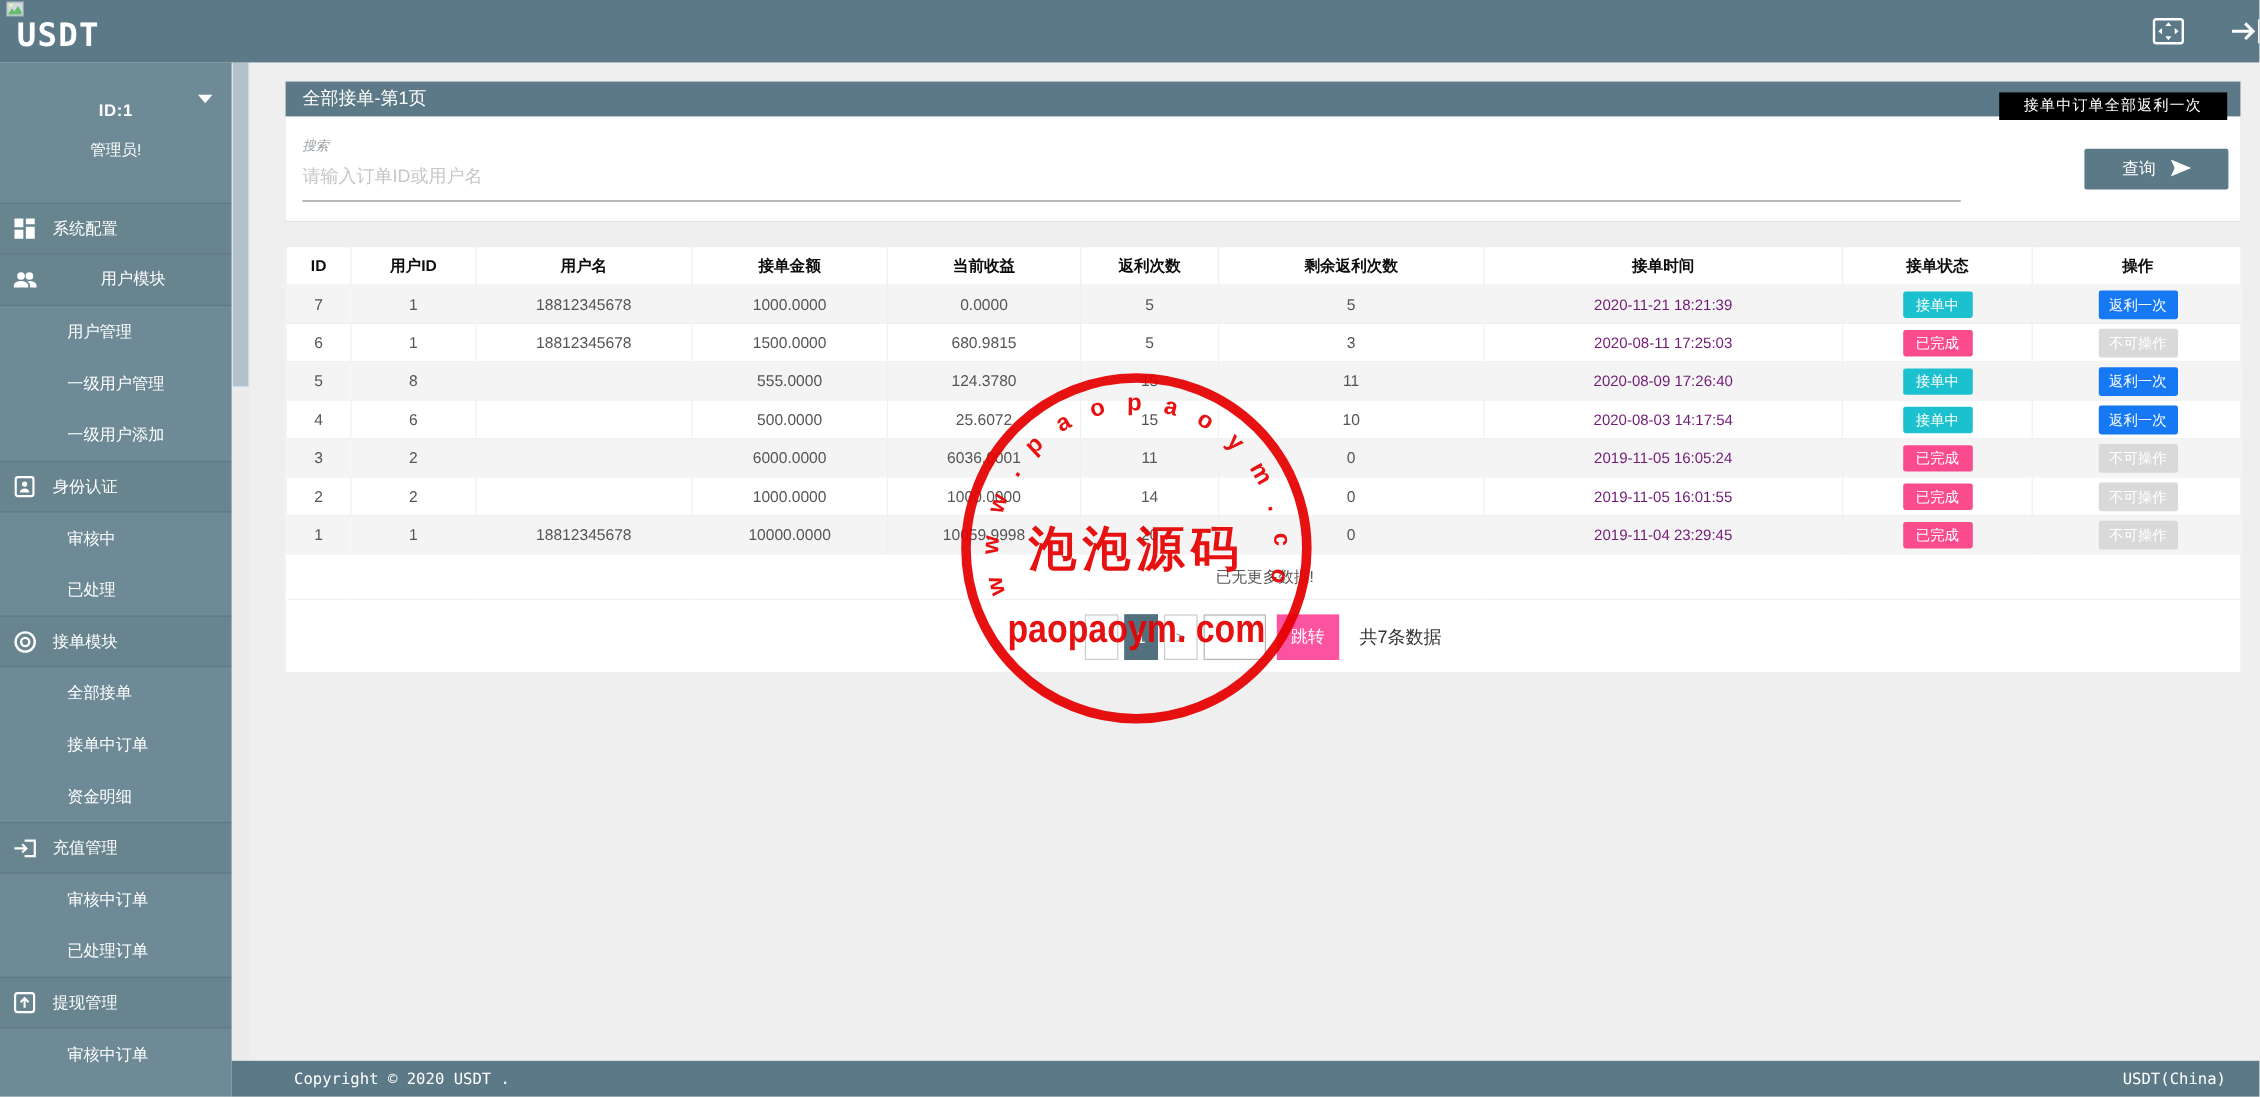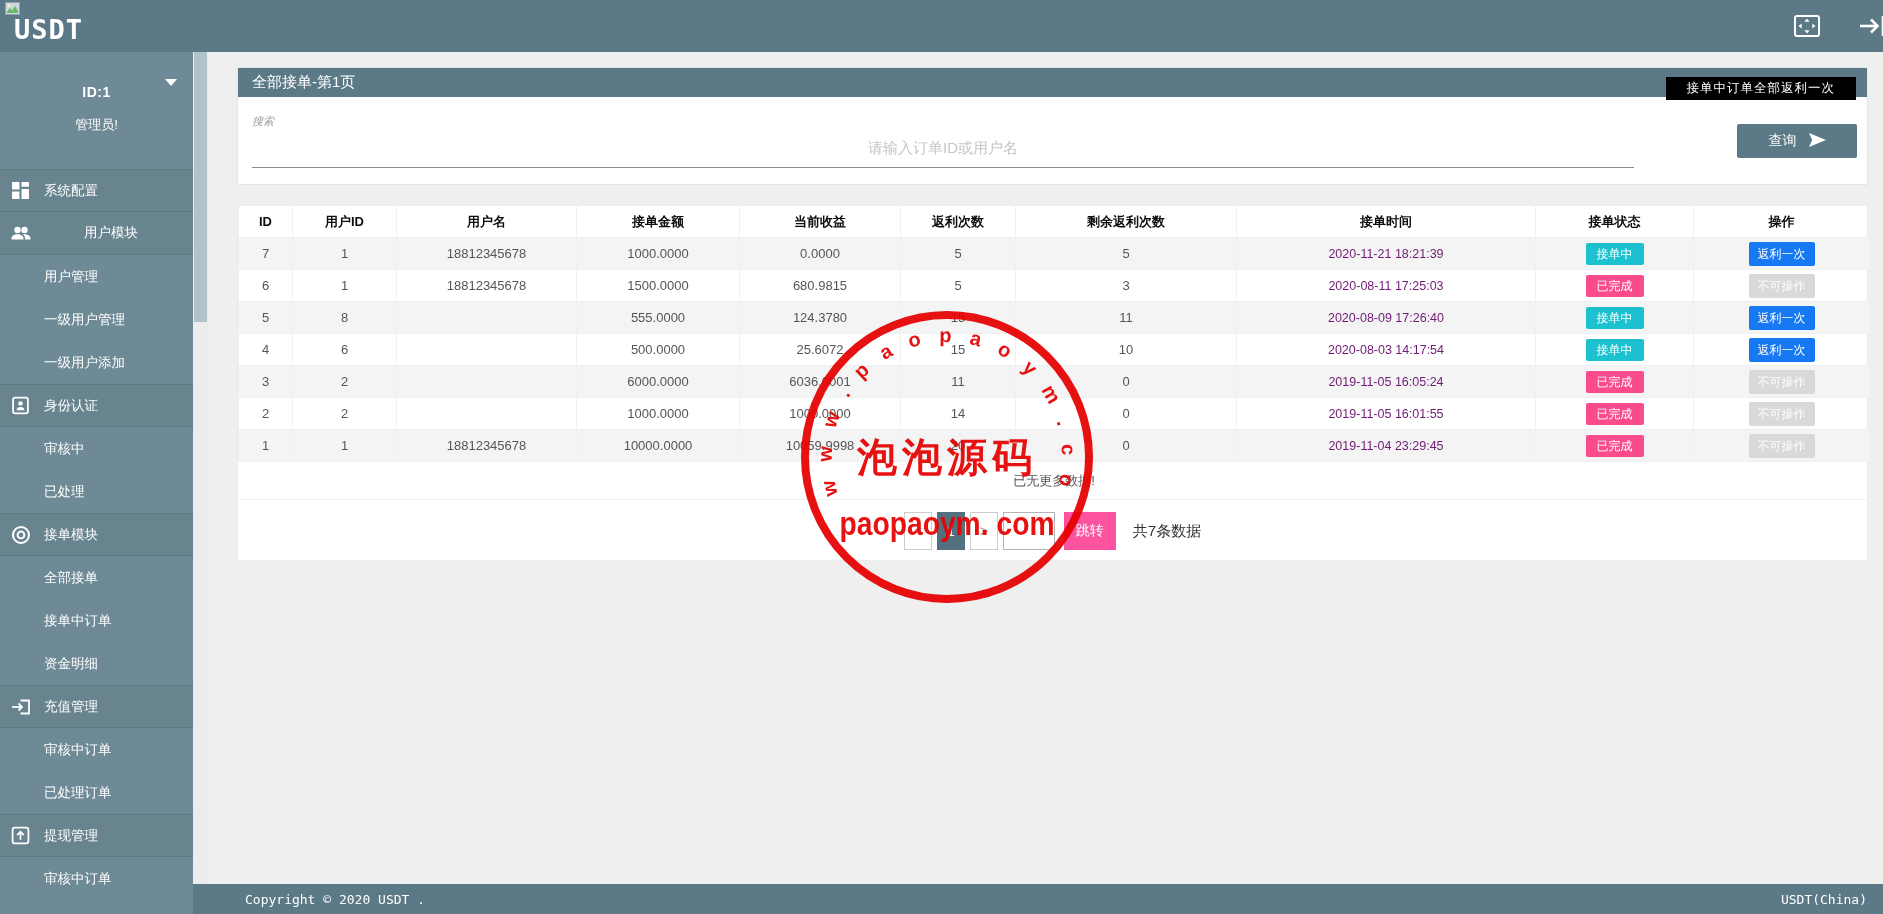--- a/index.html
+++ b/index.html
@@ -21,33 +21,33 @@
   .user-id { text-align:center; font-size:14px; font-weight:bold; letter-spacing:0.5px; }
   .caret { position:absolute; right:16px; top:27px; width:0; height:0; border-left:6px solid transparent;
            border-right:6px solid transparent; border-top:7px solid #fff; cursor:pointer; }
   .user-role { text-align:center; font-size:13px; margin-top:16px; }
   .menu { margin-top:37px; }
   .side-item { height:43px; display:flex; align-items:center; font-size:13.5px; cursor:pointer; }
   .side-item.section { background:rgba(0,0,0,0.045); border-top:1px solid rgba(0,0,0,0.08); border-bottom:1px solid rgba(0,0,0,0.08); }
   .side-item.section + .side-item.section { border-top:none;gap:40px; }
   .side-item .ic { width:28px; margin-left:11px; display:flex; align-items:center; }
   .side-item .lbl { margin-left:5px; }
-  .side-item.sub .lbl { margin-left:44px; }
+  .side-item.sub .lbl { margin-left:56px; }
   .sb-scroll { position:absolute; left:193px; top:52px; width:15px; height:862px; background:#ececec; z-index:14; }
   .sb-thumb { position:absolute; left:1px; top:0; width:13px; height:270px; background:#b2c2ca; }
 
   
   .card1 { position:absolute; left:237px; top:67px; width:1631px; height:118px; background:#fff; border:1px solid #e4e4e4; z-index:5; }
   .card1-head { height:29px; background:#5b7987; position:relative; display:flex; align-items:center; }
   .card1-title { color:#fff; font-size:15px; margin-left:14px; }
   .black-btn { position:absolute; right:11px; top:9px; height:23px; padding:0 21px; background:#000; color:#fff;
                font-size:12.5px; letter-spacing:1px; border:none; cursor:pointer; }
   .search-label { position:absolute; left:14px; top:46px; color:#9aa0a4; font-size:11px; font-style:italic; }
   .search-input { position:absolute; left:14px; top:60px; width:1382px; height:40px; border:none; border-bottom:1px solid #8a8a8a;
-                  background:transparent; font-size:15px; color:#737373; outline:none; font-family:"Liberation Sans",sans-serif;text-align:center; }
+                  background:transparent; font-size:15px; color:#737373; outline:none; font-family:"Liberation Sans",sans-serif; }
   .search-input::placeholder { color:#c6c6c6; }
   .query-btn { position:absolute; right:10px; top:56px; width:120px; height:34px; background:#5b7987; color:#fff; font-size:14px;
                border:none; border-radius:2px; display:flex; align-items:center; justify-content:center; gap:12px; cursor:pointer; }
 
   
   .card2 { position:absolute; left:237px; top:204px; width:1631px; background:#fff; border:1px solid #ececec; z-index:5; padding-bottom:10px; }
   table { width:100%; border-collapse:collapse; table-layout:fixed; }
   th { height:32px; font-size:13px; color:#0d0d0d; font-weight:bold; border:1px solid #efefef; text-align:center; }
   td { height:32px; font-size:13px; color:#555; text-align:center; border:1px solid #f0f0f0; overflow:hidden; white-space:nowrap; }
   tr.shade td { background:#f4f4f4; }
@@ -68,21 +68,21 @@
   .jump-btn { height:38px; padding:0 12px; background:#fb53a0; color:#fff; border:none; font-size:14px; cursor:pointer; margin-left:4px; }
   .pg-total { margin-left:12px; font-size:15px; color:#333; }
 
   
   .watermark { position:absolute; left:797px; top:307px; width:300px; height:300px; z-index:40; pointer-events:none; opacity:0.93; }
 
   
   .footer { position:absolute; left:193px; top:884px; width:1690px; height:30px; background:#5b7987; color:#fff;
             font-size:13px; font-family:"DejaVu Sans Mono",monospace; z-index:16; display:flex; align-items:center; }
   .footer-left { margin-left:52px; }
-  .footer-right { margin-left:auto; margin-right:16px; }
+  .footer-right { margin-left:auto; margin-right:28px; }
 </style>
 </head>
 <body>
 
 <div class="topbar">
   <span class="broken-img">
     <svg width="15" height="13" viewBox="0 0 15 13">
         <rect x="0.5" y="0.5" width="14" height="12" fill="#cfd8dc" stroke="#90a4ae"></rect>
         <path d="M2 10l3-4 2 2.5L10 4l3 5v2H2z" fill="#66bb6a"></path>
         <circle cx="4" cy="3.5" r="1.2" fill="#fff59d"></circle>

